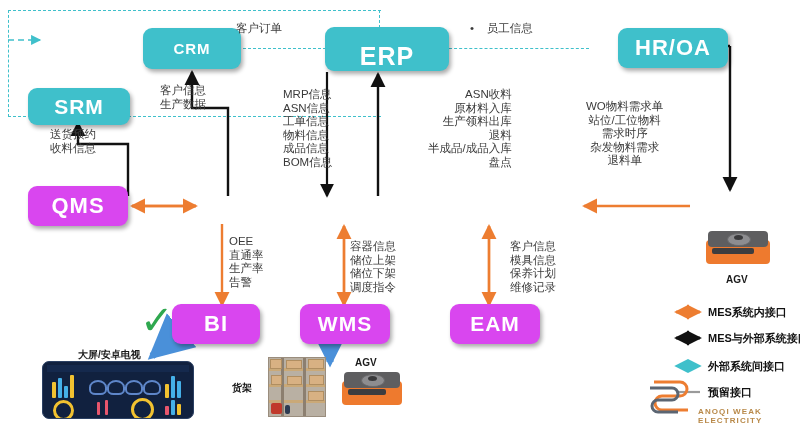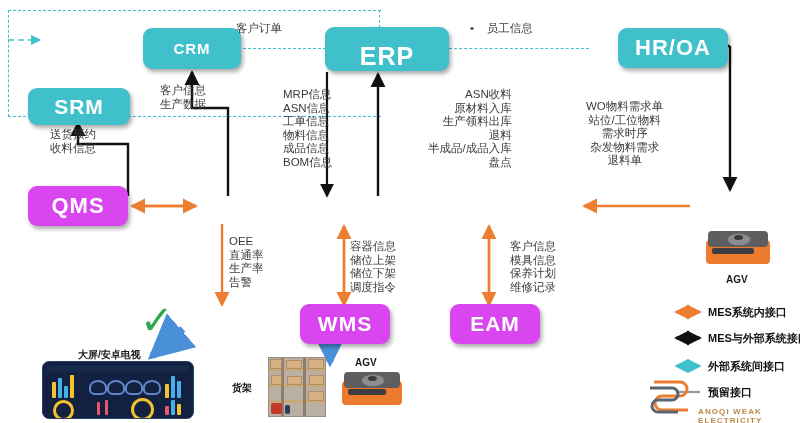--- a/index.html
+++ b/index.html
@@ -137,20 +137,23 @@
   <div class="node teal" style="left:588px;top:28px;width:110px;height:40px;font-size:22px;margin-left:30px;">
     <span>HR/OA</span>
   </div>
 
   <div class="node orange" style="left:28px;top:186px;width:100px;height:40px;font-size:22px;">
     <span>QMS</span>
   </div>
 
 
 
+  <div class="node orange" style="left:172px;top:304px;width:88px;height:40px;font-size:22px;">
+    <span>BI</span>
+  </div>
 
   <div class="node orange" style="left:300px;top:304px;width:90px;height:40px;font-size:21px;">
     <span>WMS</span>
   </div>
 
   <div class="node orange" style="left:450px;top:304px;width:90px;height:40px;font-size:21px;">
     <span>EAM</span>
   </div>
 
   <div class="txt" style="left:236px;top:22px;">客户订单</div>

